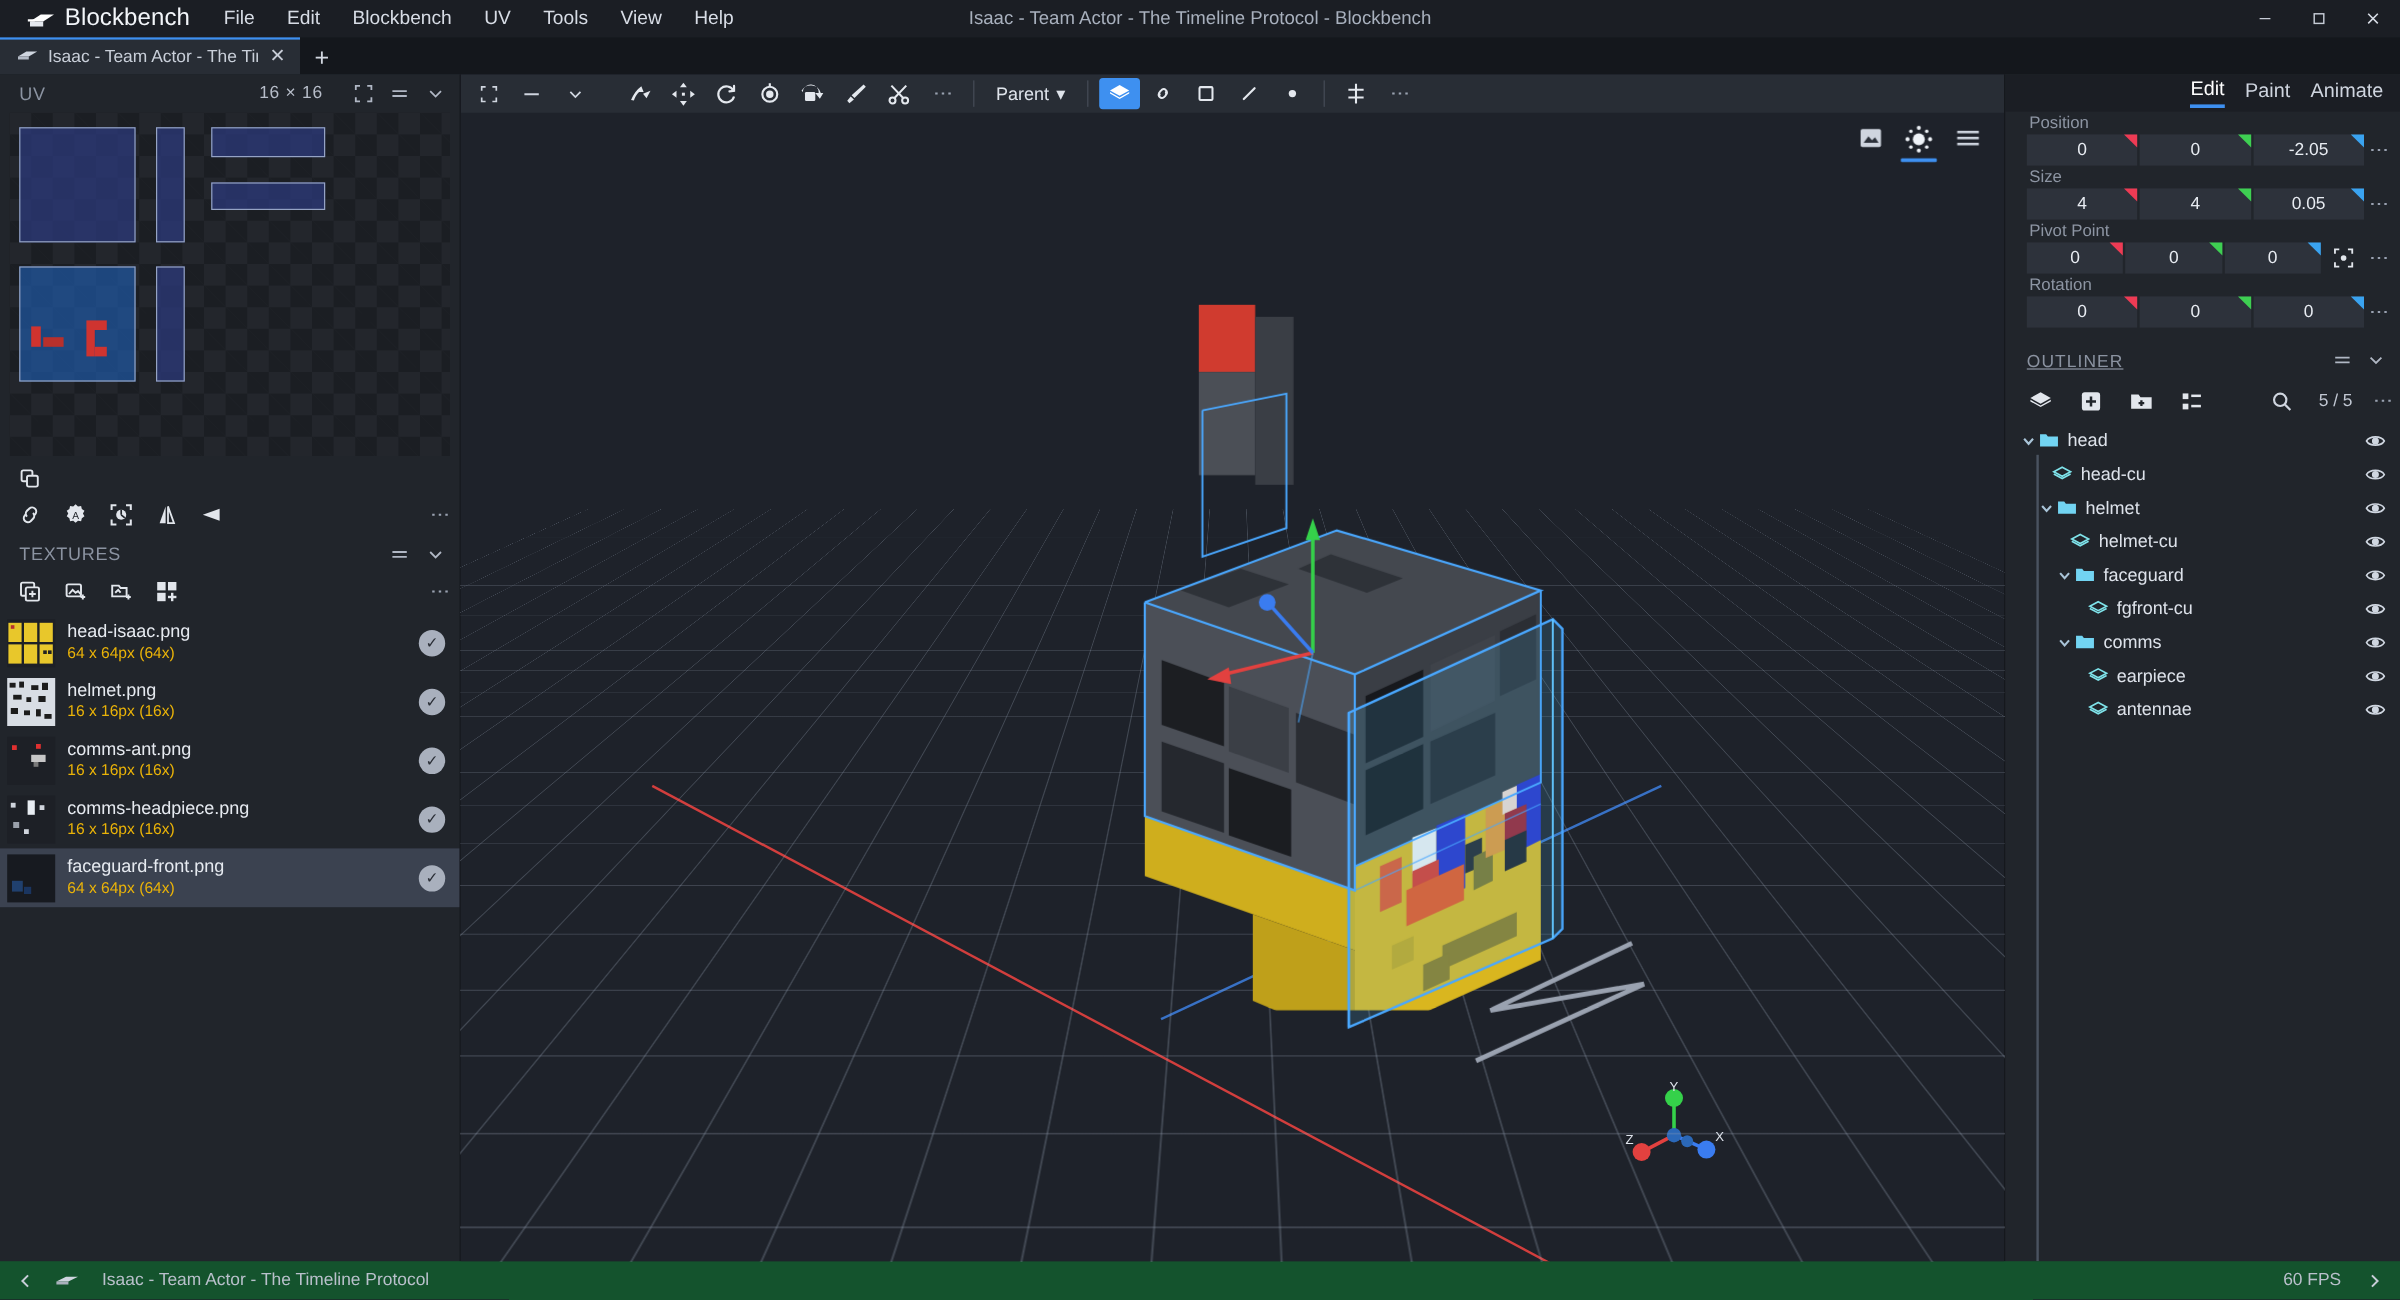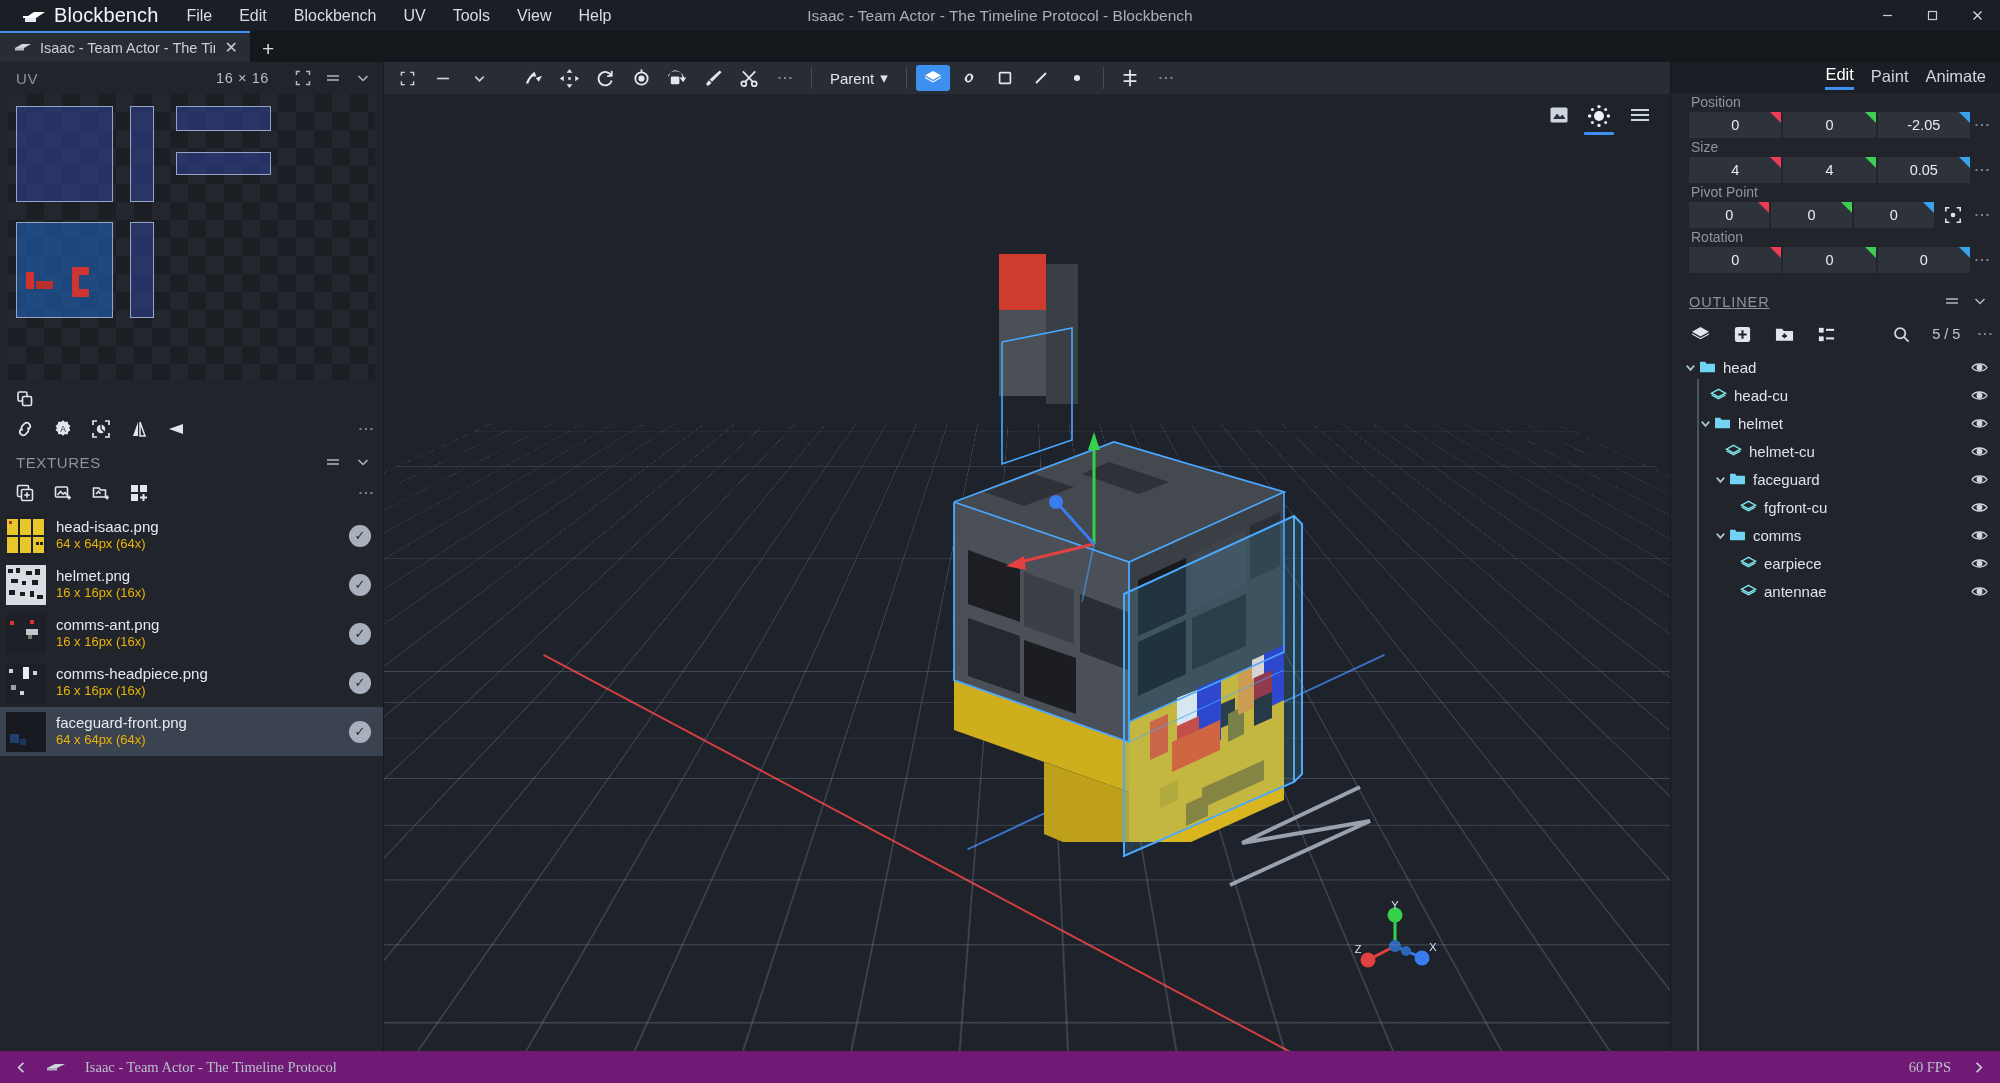--- a/index.html
+++ b/index.html
@@ -125,22 +125,22 @@
   .tnode { display: flex; align-items: center; height: 28px; padding-right: 12px; font-size: 15px; color: #dde2ea; }
   .tw { width: 18px; display:flex; align-items:center; justify-content:center; color:#9fb9cf; }
   .tfolder { color: #72d4f2; margin-right: 7px; display:flex; }
   .tcube { color: #7fe3ea; margin-right: 7px; display:flex; }
   .tname { flex: 1; }
   .teye { color: #cfd6e0; display:flex; }
   .tree-rail { position: absolute; left: 26px; top: 28px; bottom: 0; width: 2px; background: #4a5360; }
 
   
   .statusbar {
-    height: 32px; flex: 0 0 32px; background: #701a75; display: flex; align-items: center;
-    padding: 0 14px; gap: 10px; font-size: 14.5px; color: #b9c0cb; font-family: Liberation Serif, serif;
+    height: 32px; flex: 0 0 32px; background: #14532d; display: flex; align-items: center;
+    padding: 0 14px; gap: 10px; font-size: 14.5px; color: #b9c0cb;
   }
   .statusbar .spacer { flex: 1; }
   .sb-ico { display:flex; align-items:center; color:#c8cdd7; }
 
   
   .grid-floor {
     position: absolute; inset: -60% -35%;
     background-image:
       linear-gradient(to right, rgba(150,162,180,.30) 1px, transparent 1px),
       linear-gradient(to bottom, rgba(150,162,180,.30) 1px, transparent 1px);

